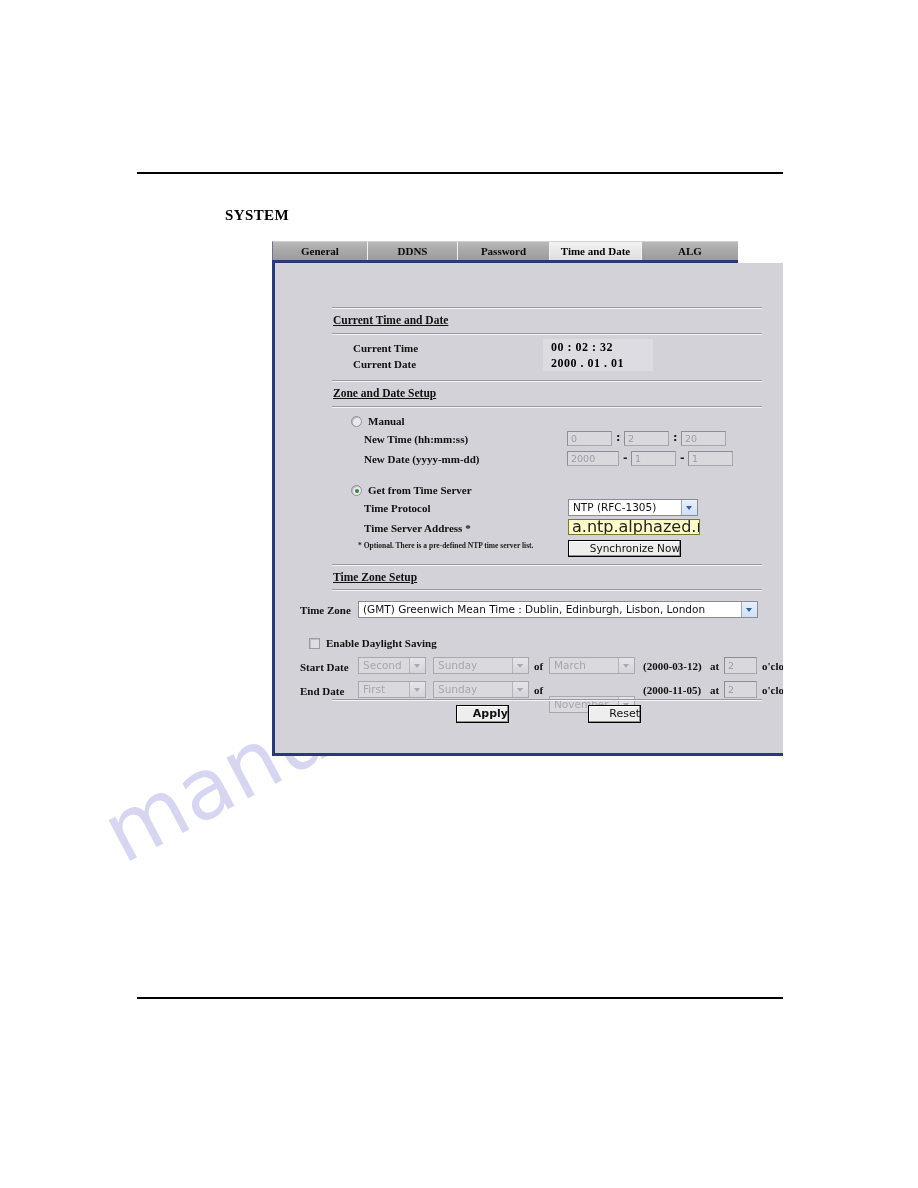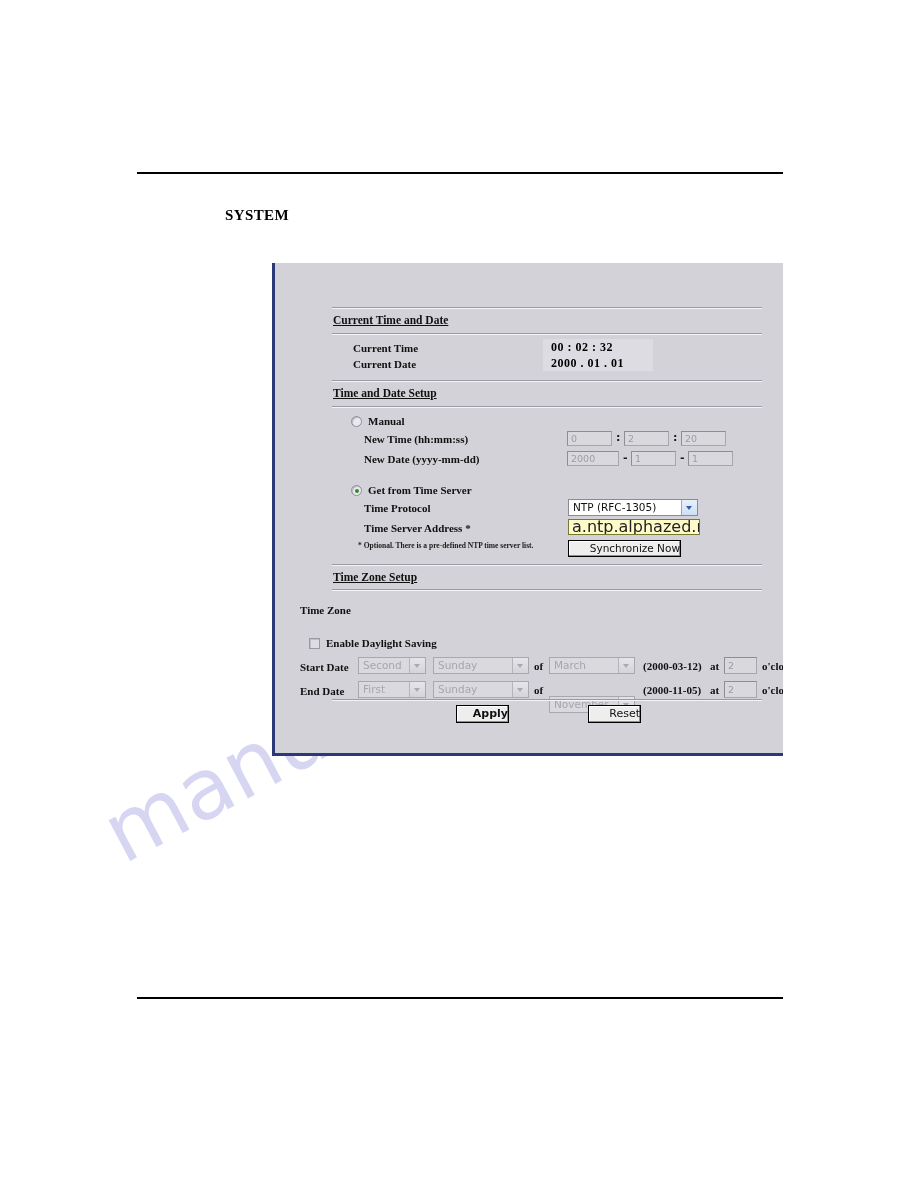--- a/index.html
+++ b/index.html
@@ -333,37 +333,44 @@
 
   <div id="watermark">
     <span>manualshive</span>
   </div>
   <div id="watermark2">
     <span>com</span>
   </div>
 
   <div id="ui">
 
+    <div id="tabstrip">
+      <div class="tab" id="tab-general">General</div>
+      <div class="tab" id="tab-ddns">DDNS</div>
+      <div class="tab" id="tab-password">Password</div>
+      <div class="tab active" id="tab-timedate">Time and Date</div>
+      <div class="tab" id="tab-alg">ALG</div>
+    </div>
 
     <div id="panel">
 
       <div class="hr" style="left:57px; top:44px; width:430px;"></div>
       <div class="sec-title" style="left:58px; top:51px;">Current Time and Date</div>
       <div class="hr" style="left:57px; top:70px; width:430px;"></div>
 
       <div id="value-highlight"></div>
 
       <div class="lbl" style="left:78px; top:79px;">Current Time</div>
       <div class="val" style="left:276px; top:77px;">00 : 02 : 32</div>
 
       <div class="lbl" style="left:78px; top:95px;">Current Date</div>
       <div class="val" style="left:276px; top:93px;">2000 . 01 . 01</div>
 
       <div class="hr" style="left:57px; top:117px; width:430px;"></div>
-      <div class="sec-title" style="left:58px; top:124px;">Time and Date Setup</div>
+      <div class="sec-title" style="left:58px; top:124px;">Zone and Date Setup</div>
       <div class="hr" style="left:57px; top:143px; width:430px;"></div>
 
       <div class="radio" style="left:76px; top:153px;"></div>
       <div class="lbl" style="left:93px; top:152px;">Manual</div>
 
       <div class="lbl" style="left:89px; top:170px;">New Time (hh:mm:ss)</div>
       <div class="txt" style="left:292px; top:168px; width:45px;">0</div>
       <div class="sep" style="left:341px; top:168px;">:</div>
       <div class="txt" style="left:349px; top:168px; width:45px;">2</div>
       <div class="sep" style="left:398px; top:168px;">:</div>
@@ -389,20 +396,24 @@
       <div class="txt autofill" style="left:293px; top:256px; width:132px;">a.ntp.alphazed.net</div>
 
       <div class="note" style="left:83px; top:278px;">* Optional. There is a pre-defined NTP time server list.</div>
       <div class="btn" id="btn-sync">Synchronize Now</div>
 
       <div class="hr" style="left:57px; top:301px; width:430px;"></div>
       <div class="sec-title" style="left:58px; top:308px;">Time Zone Setup</div>
       <div class="hr" style="left:57px; top:326px; width:430px;"></div>
 
       <div class="lbl" style="left:25px; top:341px;">Time Zone</div>
+      <div class="sel" style="left:83px; top:338px; width:400px;">
+        <span>(GMT) Greenwich Mean Time : Dublin, Edinburgh, Lisbon, London</span>
+        <span class="arrow"></span>
+      </div>
 
       <div class="checkbox" style="left:34px; top:375px;"></div>
       <div class="lbl" style="left:51px; top:374px;">Enable Daylight Saving</div>
 
       <div class="lbl" style="left:25px; top:398px;">Start Date</div>
       <div class="sel disabled" style="left:83px; top:394px; width:68px;">
         <span>Second</span>
         <span class="arrow"></span>
       </div>
       <div class="sel disabled" style="left:158px; top:394px; width:96px;">

